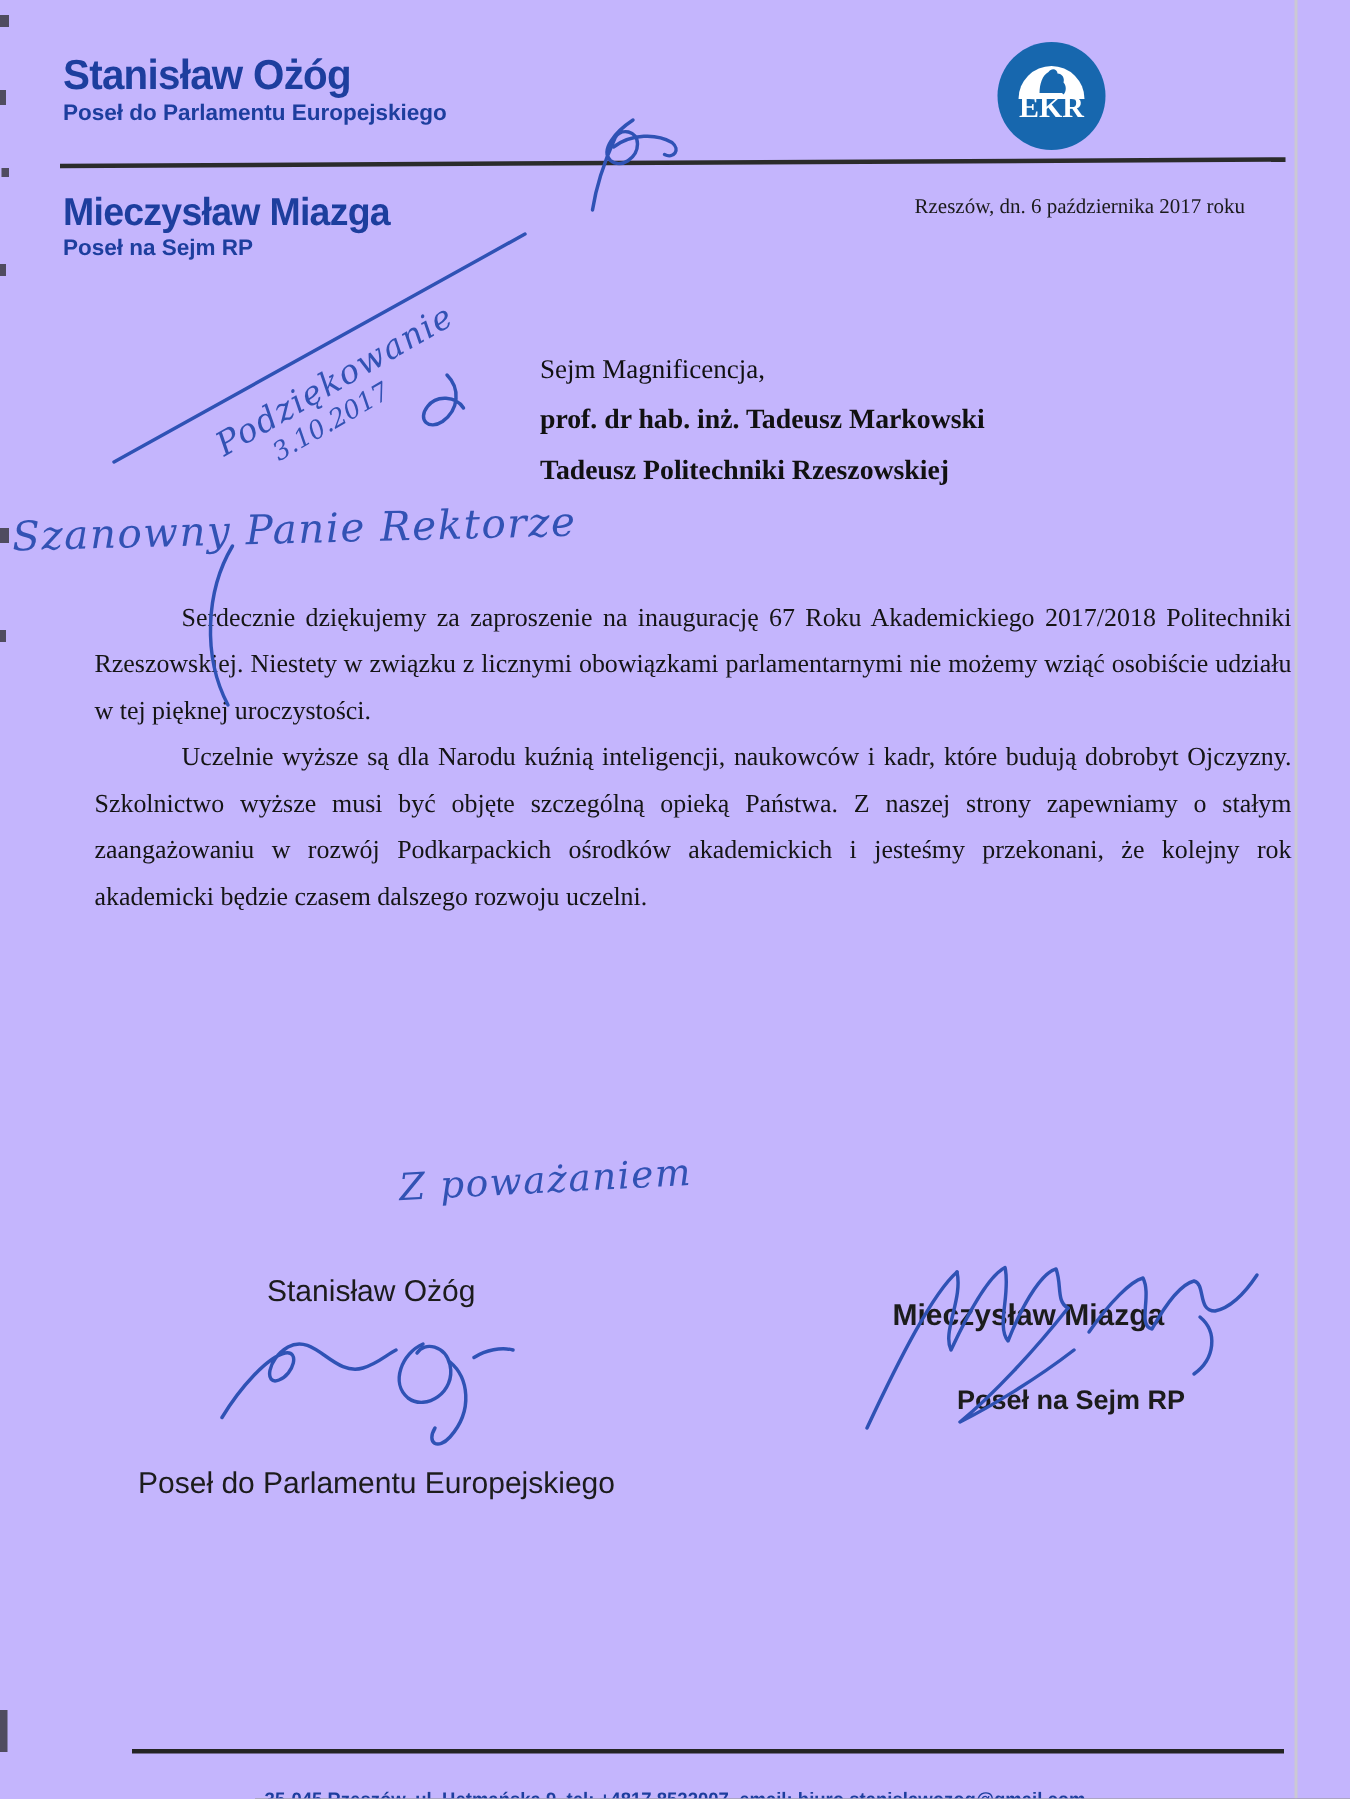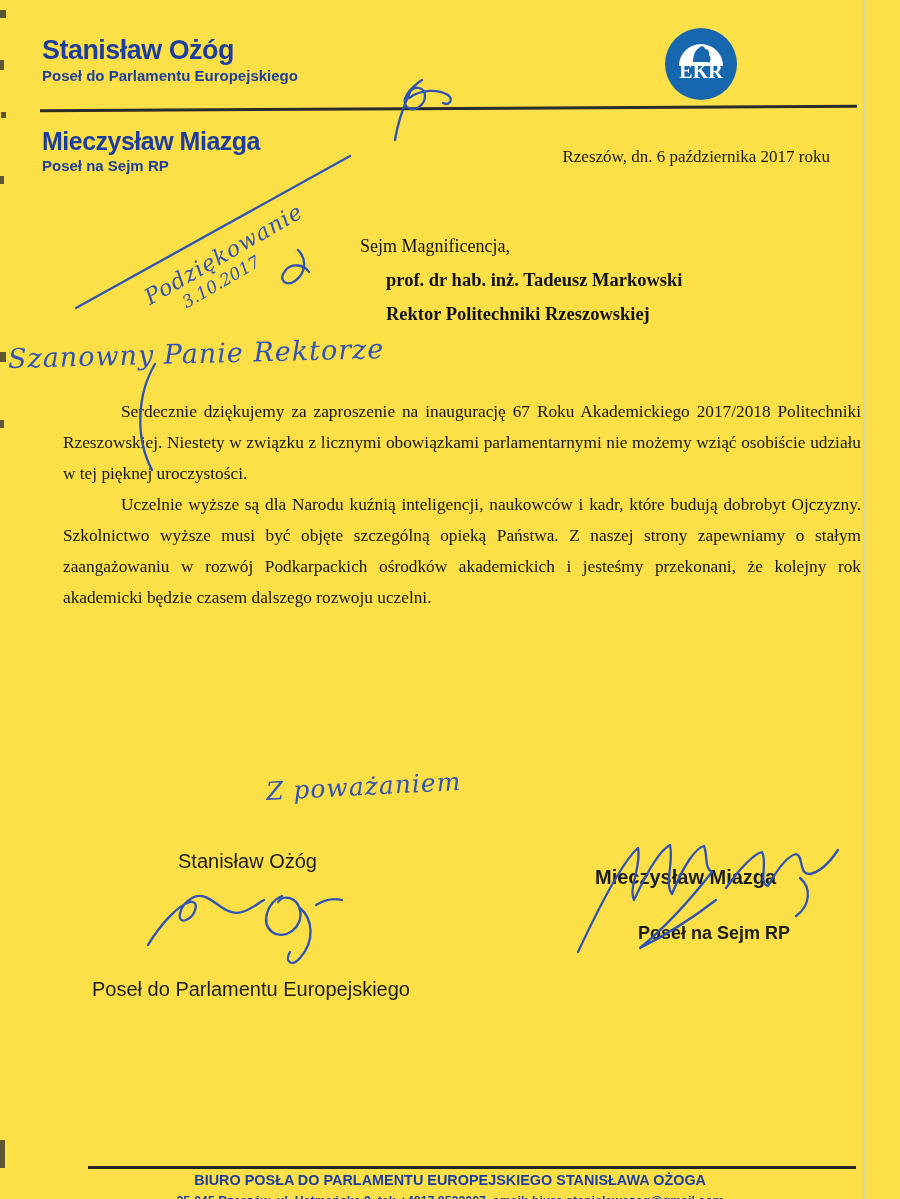--- a/index.html
+++ b/index.html
@@ -1,33 +1,33 @@
 <!DOCTYPE html>
 <html><head>
 <meta charset="utf-8">
 <style>
   html,body{margin:0;padding:0;background:#9a9a9a;}
-  #page{position:relative;width:900px;height:1199px;background:#fde047;overflow:hidden;
+  #page{position:relative;width:900px;height:1199px;background:#c4b5fd;overflow:hidden;
         font-family:"Liberation Serif", serif;color:#141414;}
   .abs{position:absolute;}
 
   
   .sender-name{font-family:"Liberation Sans", sans-serif;font-weight:bold;color:#1d3e9e;
                letter-spacing:-0.5px;transform:scaleX(0.96);transform-origin:0 0;}
   .sender1-name{left:42px;top:34px;font-size:28px;}
   .sender1-title{left:42px;top:67px;font-size:15px;}
   .sender2-name{left:42px;top:126px;font-size:26px;}
   .sender2-title{left:42px;top:157px;font-size:15px;}
   .sender-title{font-family:"Liberation Sans", sans-serif;font-weight:bold;color:#1d3e9e;}
   .rule{left:40px;top:107px;width:817px;height:3px;background:#2b2b2b;transform:rotate(-0.3deg);}
 
   
-  .date-line{left:500px;top:147px;width:330px;text-align:right;font-size:17px;color:#1a1a1a;}
+  .date-line{left:500px;top:131px;width:330px;text-align:right;font-size:14px;color:#1a1a1a;}
   .recipient{left:360px;top:229px;font-size:18px;line-height:34px;color:#111;}
-  .recipient .bold{font-weight:bold;font-size:18.5px;margin-left:26px;}
+  .recipient .bold{font-weight:bold;font-size:18.5px;}
 
   
   .hand{font-family:"DejaVu Serif", serif;font-style:italic;color:#3252b4;}
   .greeting{left:8px;top:338px;font-size:27px;transform:rotate(-1.5deg);letter-spacing:1px;}
   .closing{left:266px;top:772px;font-size:25px;transform:rotate(-3deg);letter-spacing:1px;}
   .register-note{left:140px;top:288px;transform:rotate(-30deg);transform-origin:0 0;}
   .register-note .l1{font-size:22px;letter-spacing:1px;}
   .register-note .l2{font-size:17px;margin:0 0 0 30px;}
 
   
@@ -77,21 +77,21 @@
       <path d="M30,36 c0,-6 2,-12 6,-14 c2,-3 6,-2 6,1 c3,0 5,3 4,6 c2,2 2,6 0,8 l-1,-1 z" fill="#1767ae"></path>
       <text x="38" y="52" text-anchor="middle" font-family="Liberation Serif, serif" font-weight="bold" font-size="20" fill="#ffffff">EKR</text>
     </svg>
   </div>
 
 
   <div class="abs date-line">Rzeszów, dn. 6 października 2017 roku</div>
   <div class="abs recipient">
     <div>Sejm Magnificencja,</div>
     <div class="bold">prof. dr hab. inż. Tadeusz Markowski</div>
-    <div class="bold">Rektor Politechniki Rzeszowskiej</div>
+    <div class="bold">Tadeusz Politechniki Rzeszowskiej</div>
   </div>
 
   <div class="abs hand register-note">
     <div class="l1">Podziękowanie</div>
     <div class="l2">3.10.2017</div>
   </div>
 
   <div class="abs hand greeting">Szanowny Panie Rektorze</div>
   <div class="abs hand closing">Z poważaniem</div>
 
@@ -131,21 +131,20 @@
     <g class="ink">
       <path d="M578,952 C600,905 622,862 638,848"></path>
       <path d="M638,848 C642,866 628,888 634,900 C648,870 660,850 670,845 C674,862 664,884 672,894 C684,864 696,848 704,846 C708,856 704,868 712,872"></path>
       <path d="M712,872 C690,900 662,930 640,948 C660,938 690,920 716,900"></path>
       <path d="M726,888 C740,868 754,854 762,852 C768,864 758,884 768,886 C778,868 788,856 796,854 C804,856 798,874 810,874 C820,872 830,862 838,850"></path>
       <path d="M800,878 C812,888 810,906 796,916"></path>
     </g>
   </svg>
 
   <div class="abs footer-rule"></div>
-  <div class="abs footer-l1"><span>BIURO POSŁA DO PARLAMENTU EUROPEJSKIEGO STANISŁAWA OŻOGA</span></div>
   <div class="abs footer-l2"><span>35-045 Rzeszów, ul. Hetmańska 9, tel: +4817 8522007, email: biuro.stanislawozog@gmail.com</span></div>
 
   <div class="abs edge-line"></div>
   <div class="abs speck" style="left:0;top:10px;width:6px;height:8px;"></div>
   <div class="abs speck" style="left:0;top:60px;width:4px;height:10px;"></div>
   <div class="abs speck" style="left:1px;top:112px;width:5px;height:6px;"></div>
   <div class="abs speck" style="left:0;top:176px;width:4px;height:8px;"></div>
   <div class="abs speck" style="left:0;top:352px;width:6px;height:10px;"></div>
   <div class="abs speck" style="left:0;top:420px;width:4px;height:8px;"></div>
   <div class="abs speck" style="left:0;top:1140px;width:5px;height:28px;"></div>

